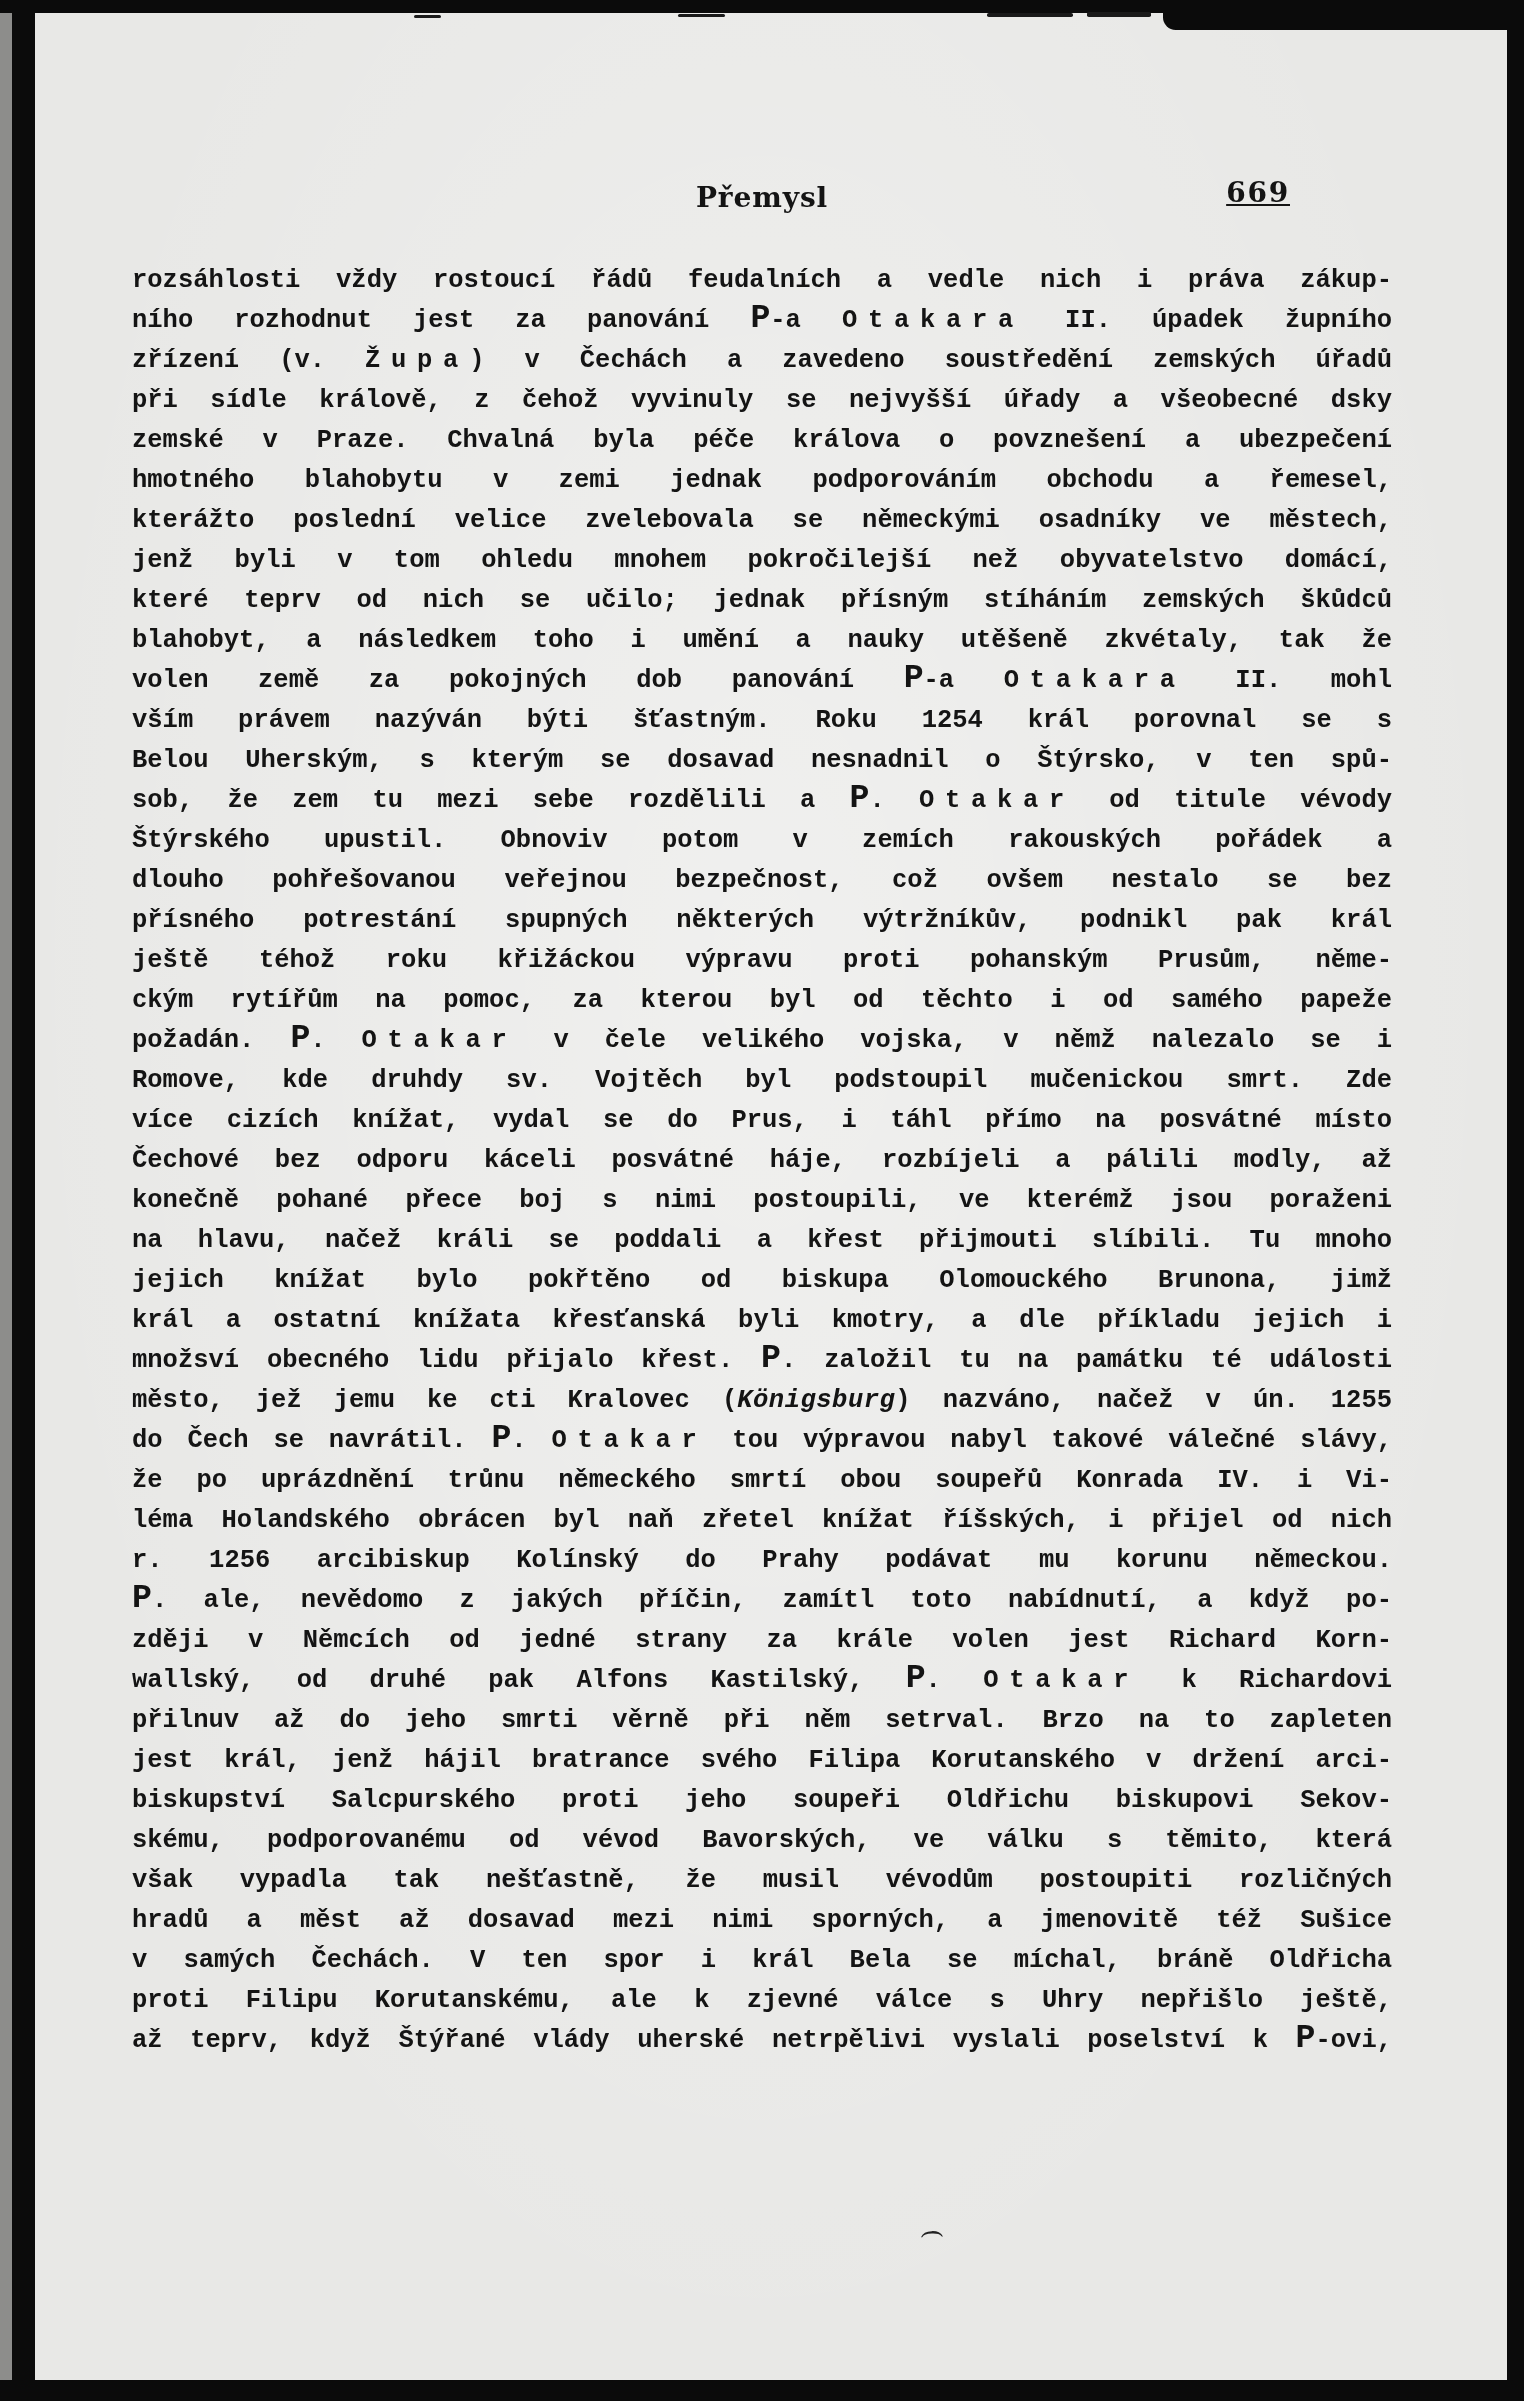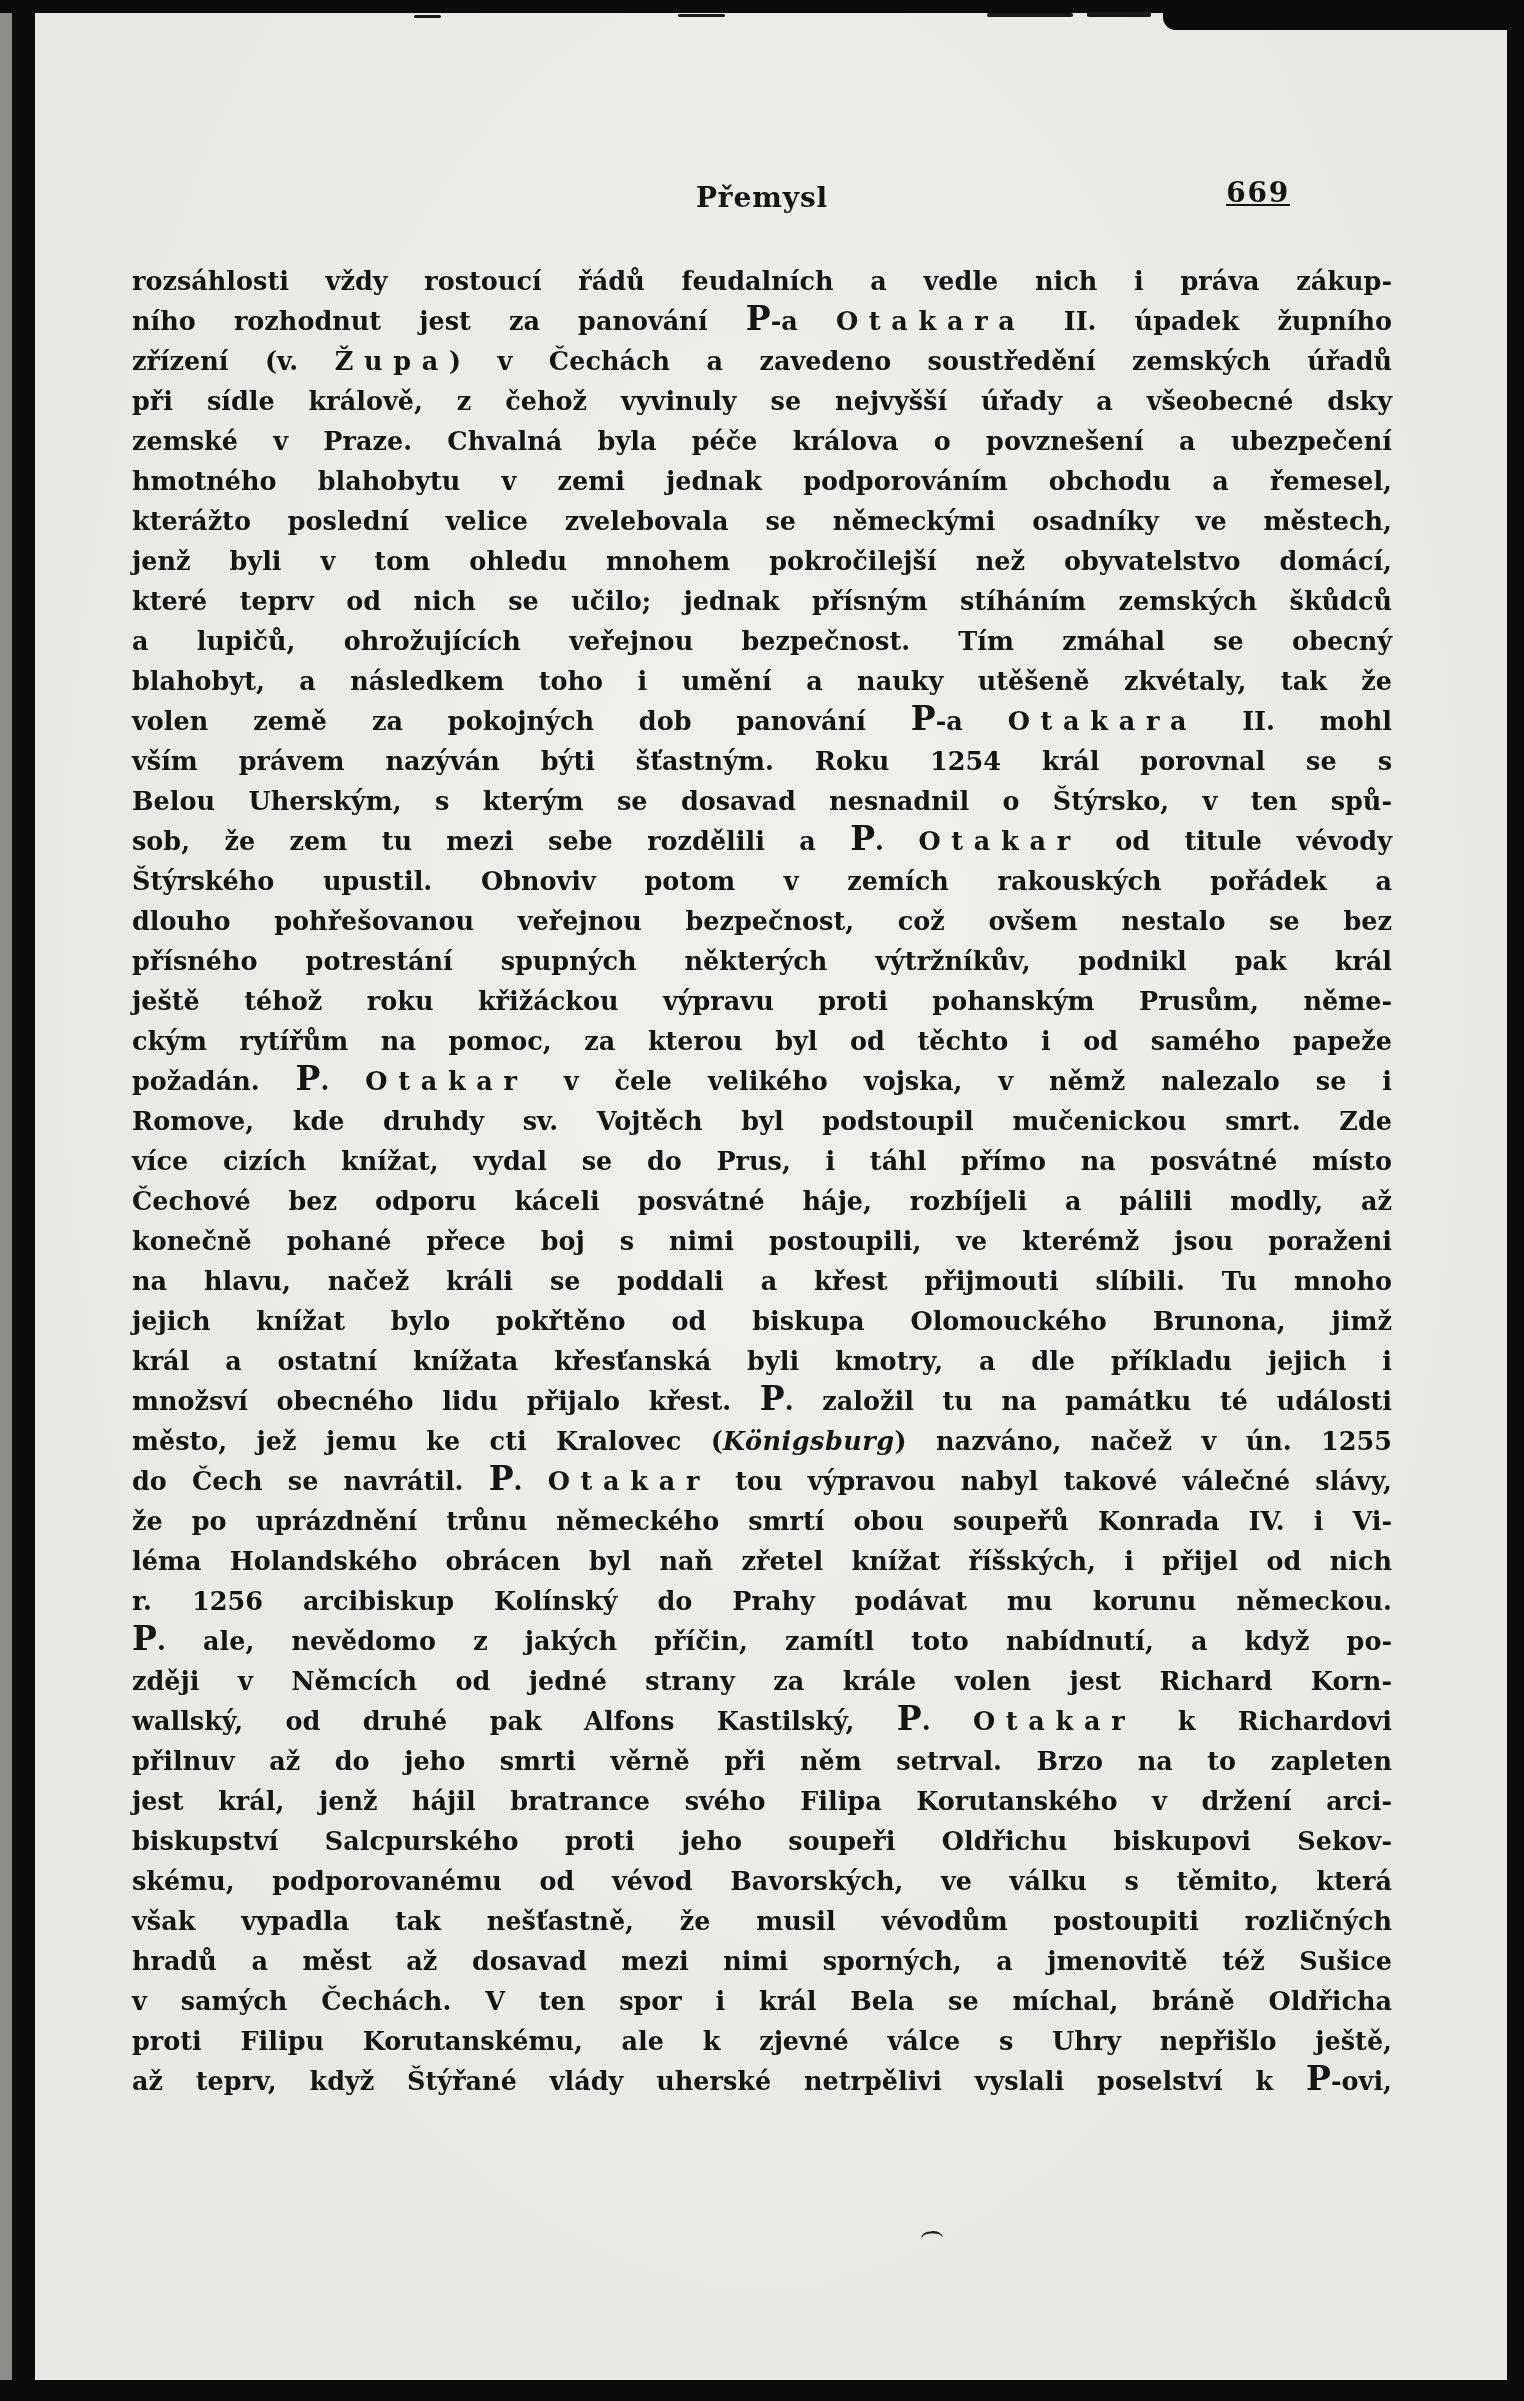--- a/index.html
+++ b/index.html
@@ -33,21 +33,21 @@
   
   .body-text{
     position:absolute;left:132px;top:261px;width:1260px;
     font-size:25.5px;font-weight:700;line-height:40px;
     text-rendering:optimizeLegibility;
   }
   .line{
     text-align:justify;
     text-align-last:justify;
     white-space:normal;
-    height:40px;overflow:visible;
+    height:40px;overflow:visible;font-family:Liberation Mono, monospace;
   }
   .seg-normal{}
   .seg-spaced{letter-spacing:.42em;}
   .seg-italic{font-style:italic;font-weight:700;letter-spacing:.02em;margin-top:10px;}
   .seg-pcap{font-size:1.3em;line-height:0;font-weight:700;}
 </style>
 </head>
 <body>
 
 <div class="canvas" style="color: rgb(20, 20, 20);">
@@ -73,21 +73,20 @@
   <div class="body-text">
       <div class="line"><span class="seg-normal">rozsáhlosti vždy rostoucí řádů feudalních a vedle nich i práva zákup-</span></div>
       <div class="line"><span class="seg-normal">ního rozhodnut jest za panování </span><span class="seg-pcap">P</span><span class="seg-normal">-a </span><span class="seg-spaced">Otakara</span><span class="seg-normal"> II. úpadek župního</span></div>
       <div class="line"><span class="seg-normal">zřízení (v. </span><span class="seg-spaced">Župa</span><span class="seg-normal">) v Čechách a zavedeno soustředění zemských úřadů</span></div>
       <div class="line"><span class="seg-normal">při sídle králově, z čehož vyvinuly se nejvyšší úřady a všeobecné dsky</span></div>
       <div class="line"><span class="seg-normal">zemské v Praze. Chvalná byla péče králova o povznešení a ubezpečení</span></div>
       <div class="line"><span class="seg-normal">hmotného blahobytu v zemi jednak podporováním obchodu a řemesel,</span></div>
       <div class="line"><span class="seg-normal">kterážto poslední velice zvelebovala se německými osadníky ve městech,</span></div>
       <div class="line"><span class="seg-normal">jenž byli v tom ohledu mnohem pokročilejší než obyvatelstvo domácí,</span></div>
       <div class="line"><span class="seg-normal">které teprv od nich se učilo; jednak přísným stíháním zemských škůdců</span></div>
-      <div class="line"><span class="seg-normal">a lupičů, ohrožujících veřejnou bezpečnost. Tím zmáhal se obecný</span></div>
       <div class="line"><span class="seg-normal">blahobyt, a následkem toho i umění a nauky utěšeně zkvétaly, tak že</span></div>
       <div class="line"><span class="seg-normal">volen země za pokojných dob panování </span><span class="seg-pcap">P</span><span class="seg-normal">-a </span><span class="seg-spaced">Otakara</span><span class="seg-normal"> II. mohl</span></div>
       <div class="line"><span class="seg-normal">vším právem nazýván býti šťastným. Roku 1254 král porovnal se s</span></div>
       <div class="line"><span class="seg-normal">Belou Uherským, s kterým se dosavad nesnadnil o Štýrsko, v ten spů-</span></div>
       <div class="line"><span class="seg-normal">sob, že zem tu mezi sebe rozdělili a </span><span class="seg-pcap">P</span><span class="seg-normal">. </span><span class="seg-spaced">Otakar</span><span class="seg-normal"> od titule vévody</span></div>
       <div class="line"><span class="seg-normal">Štýrského upustil. Obnoviv potom v zemích rakouských pořádek a</span></div>
       <div class="line"><span class="seg-normal">dlouho pohřešovanou veřejnou bezpečnost, což ovšem nestalo se bez</span></div>
       <div class="line"><span class="seg-normal">přísného potrestání spupných některých výtržníkův, podnikl pak král</span></div>
       <div class="line"><span class="seg-normal">ještě téhož roku křižáckou výpravu proti pohanským Prusům, něme-</span></div>
       <div class="line"><span class="seg-normal">ckým rytířům na pomoc, za kterou byl od těchto i od samého papeže</span></div>

